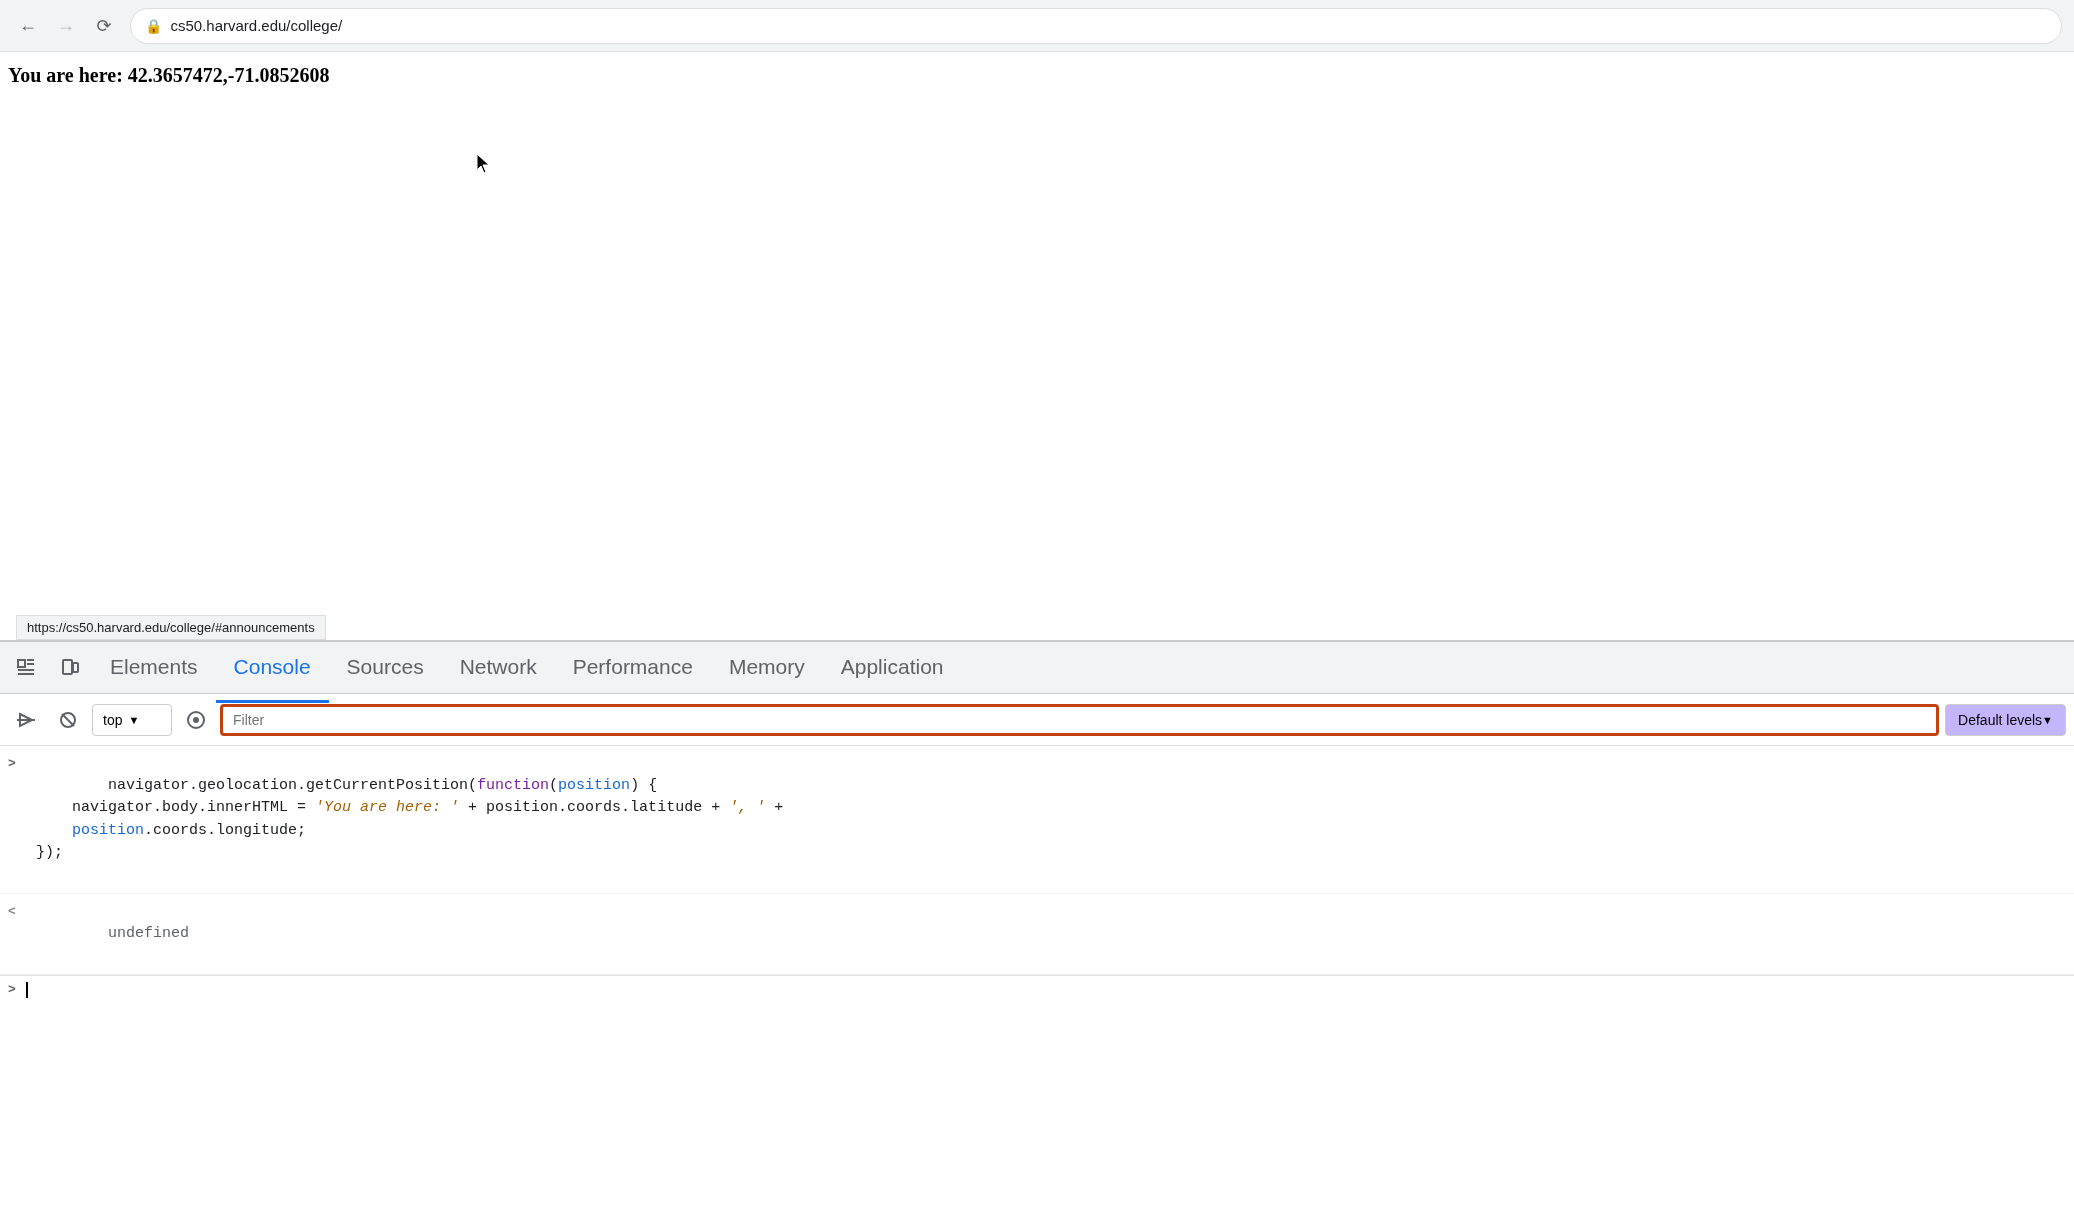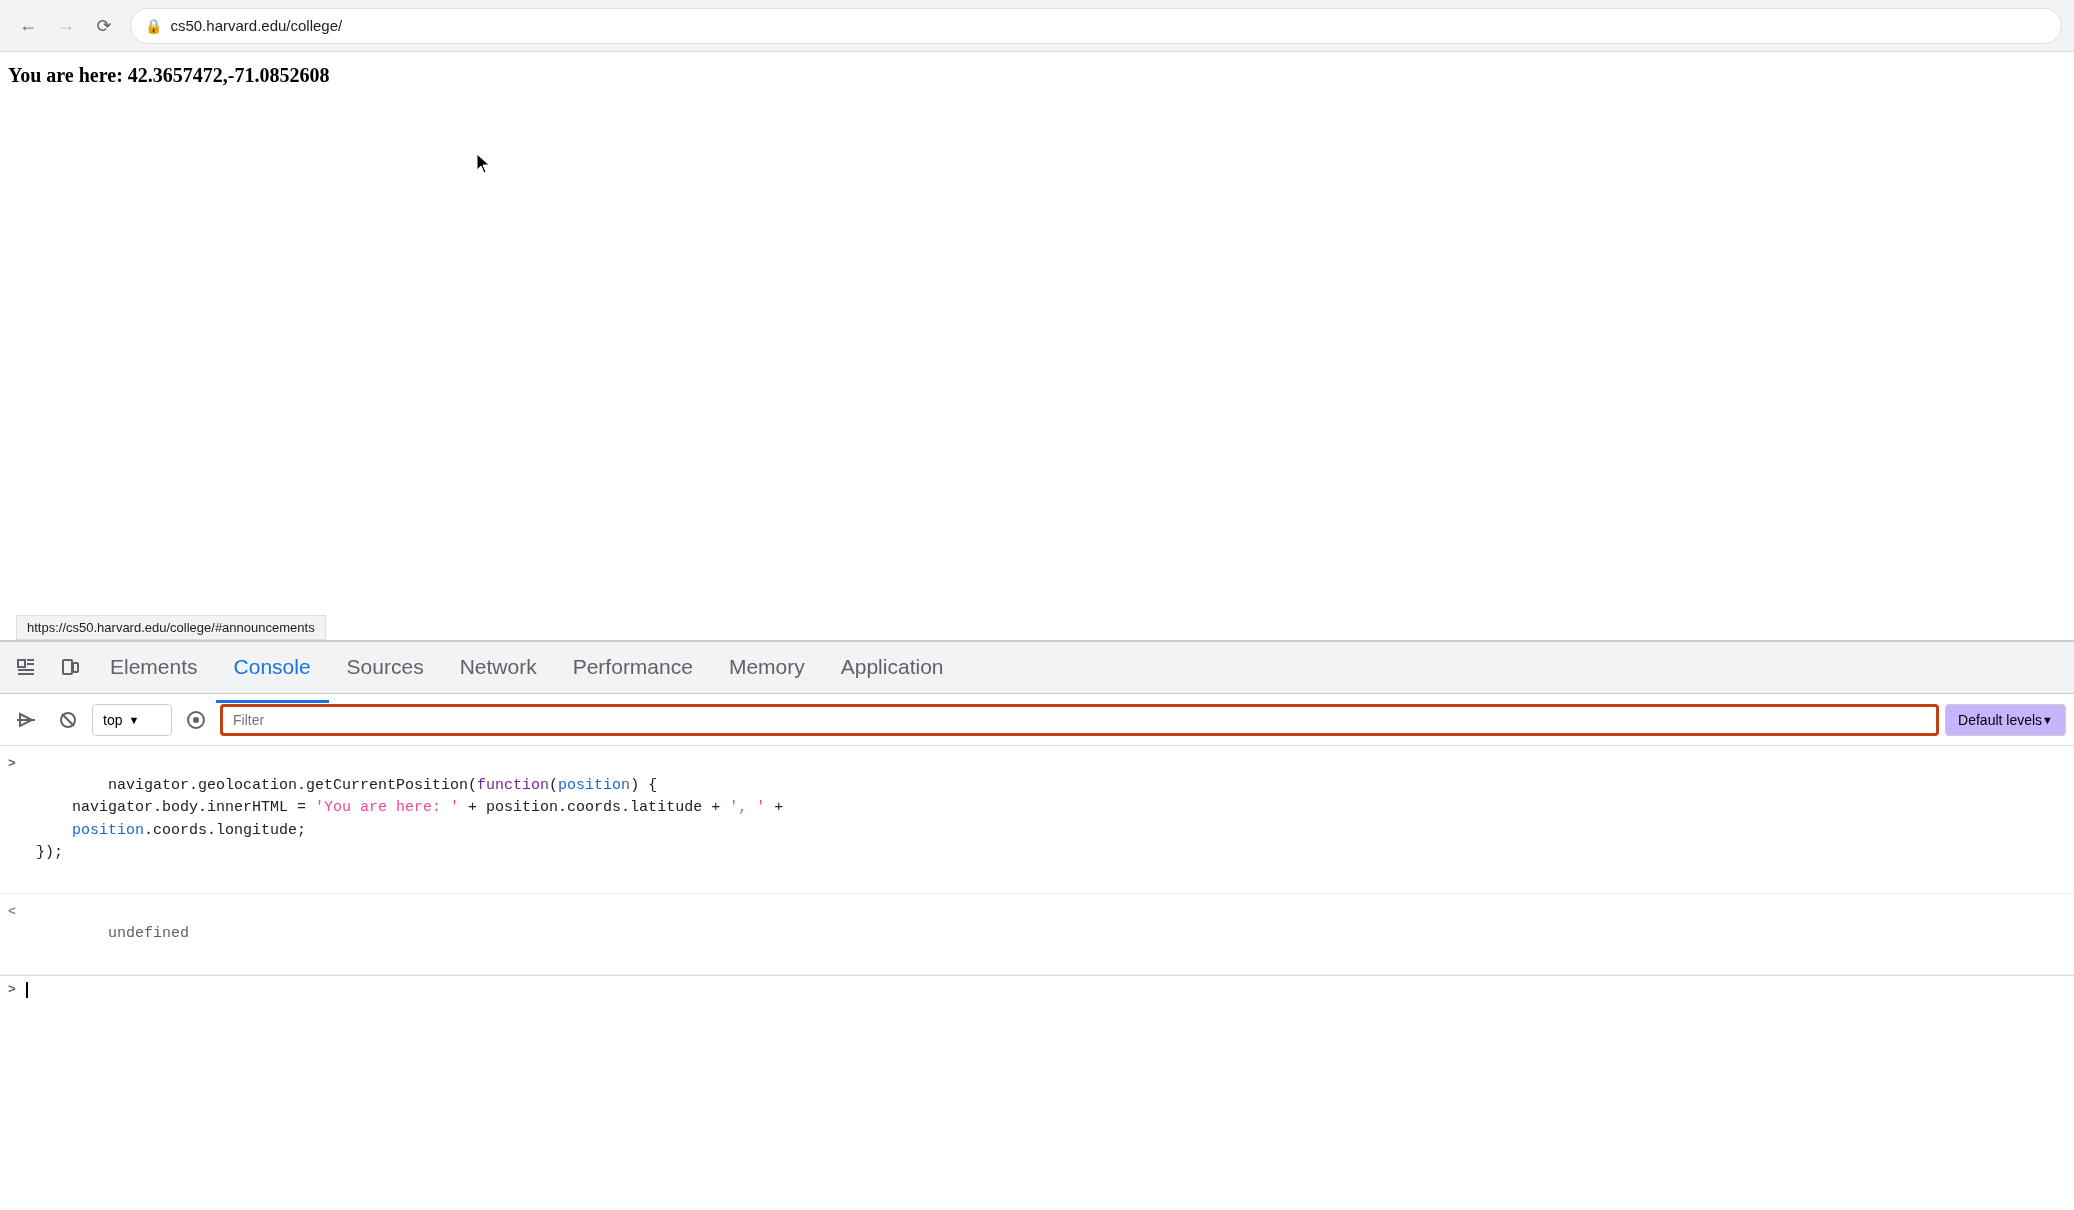--- a/index.html
+++ b/index.html
@@ -221,21 +221,21 @@
     .console-arrow.left { color: #888; }
     .console-code {
       flex: 1;
       color: #202124;
       white-space: pre-wrap;
       word-break: break-all;
     }
     .kw-black { color: #202124; }
     .kw-blue { color: #1967d2; }
     .kw-purple { color: #7b1fa2; }
-    .kw-string { color: #ec4899; }
+    .kw-string { color: #a16207; font-style: italic; }
     .kw-undefined { color: #5f6368; }
     .console-input-line {
       display: flex;
       align-items: center;
       padding: 6px 8px;
       border-top: 1px solid #e0e0e0;
       background: #fff;
     }
     .console-input-arrow {
       color: #5f6368;

